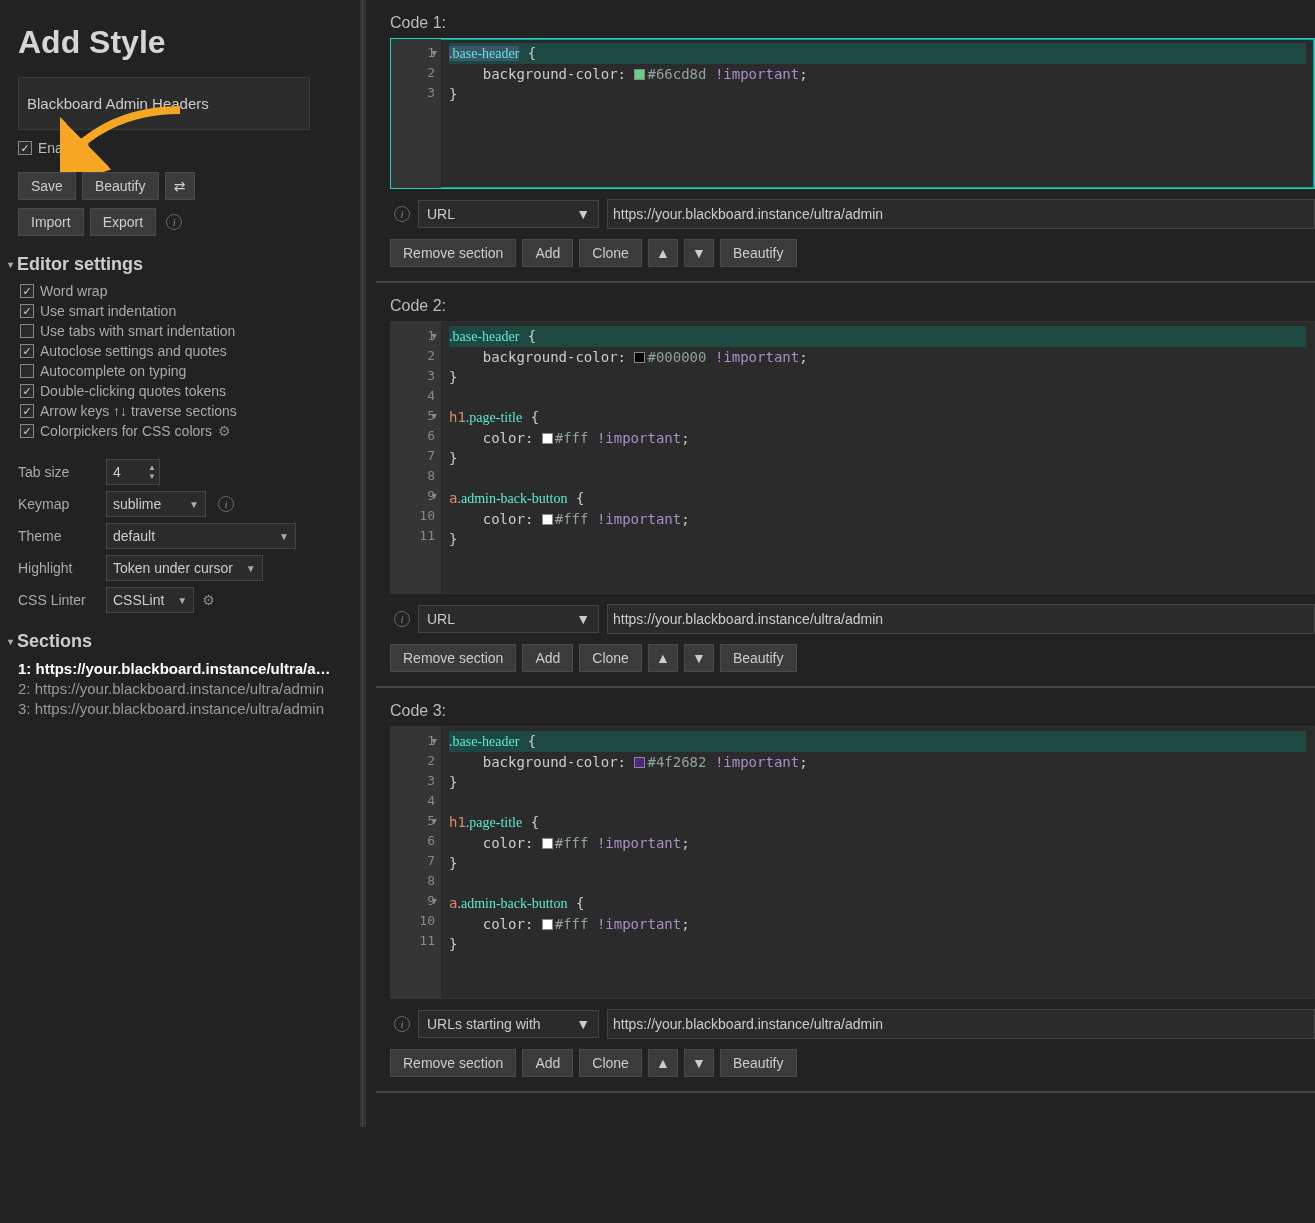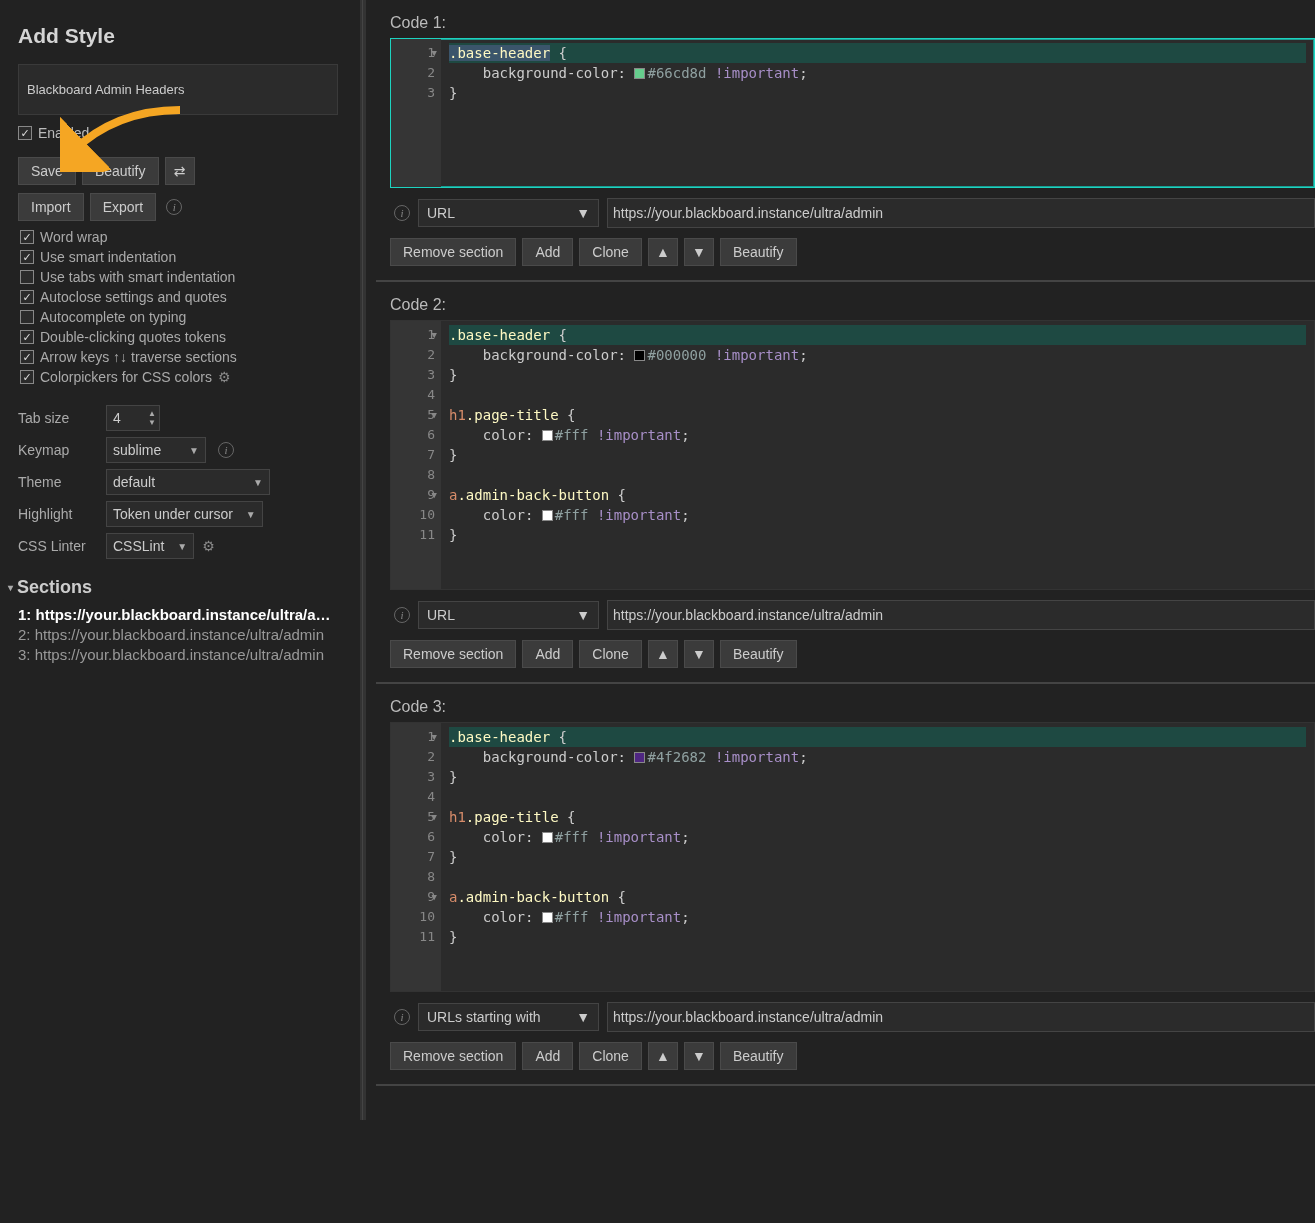--- a/index.html
+++ b/index.html
@@ -14,31 +14,31 @@
     overflow-x: hidden;
   }
   .root { display: flex; }
   .sidebar {
     width: 360px;
     padding: 16px 12px 12px 18px;
     flex-shrink: 0;
   }
   .sidebar h1 {
     color: #d5d5d5;
-    font-size: 21px;
+    font-size: 32px;
     margin: 8px 0 16px 0;
     font-weight: bold;
   }
   .style-name-input {
-    width: 320px;
+    width: 292px;
     background: #2b2b2b;
     border: 1px solid #3a3a3a;
     color: #ccc;
     padding: 17px 8px;
-    font-size: 13px;
+    font-size: 15px;
     margin-bottom: 6px;
   }
   .checkbox-row {
     display: flex;
     align-items: center;
     gap: 6px;
     margin: 4px 0;
   }
   .chk {
     width: 14px; height: 14px;
@@ -108,21 +108,21 @@
     line-height:20px; font-size:13px; min-width:50px;
   }
   .gline { position:relative; }
   .fold { position:absolute; right:-2px; font-size:9px; color:#888; }
   .code-body {
     padding:4px 8px; line-height:20px; flex:1; white-space:pre;
     overflow-x:auto;
   }
   .code-body .hl-line { background:#1e4942; display:inline-block; width:100%; }
   .c-punc { color:#ccc; }
-  .c-sel { color:#fef9c3; }
+  .c-sel { color:#5eead4;font-family:Liberation Serif, serif; }
   .c-tag { color:#d78c6a; }
   .c-prop { color:#ccc; }
   .c-color { color:#8fa0a0; }
   .c-imp { color:#a88fc8; }
   .c-swatch { display:inline-block; width:11px; height:11px; border:1px solid #888; vertical-align:middle; margin-right:2px; margin-bottom:2px; }
   .sel-highlight { background:#3b556b; }
   .applies-row { display:flex; align-items:center; gap:8px; margin-top:10px; }
   .applies-row .info { }
   .applies-select {
     background:#2b2b2b; border:1px solid #444; color:#ccc; padding:5px 8px; font-size:14px;
@@ -161,20 +161,23 @@
       <button class="tb">Save</button>
       <button class="tb">Beautify</button>
       <span class="icon-btn">⇄</span>
     </div>
     <div class="btn-row2">
       <button class="tb">Import</button>
       <button class="tb">Export</button>
       <span class="info">i</span>
     </div>
 
+    <div class="section-header">
+      <span>Editor settings</span>
+    </div>
     <div class="checklist" id="editor-options">
         <div class="checkbox-row">
           <span class="chk checked"></span>
     <span class="lbl">Word wrap</span>
     </div>
         <div class="checkbox-row">
           <span class="chk checked"></span>
     <span class="lbl">Use smart indentation</span>
     </div>
         <div class="checkbox-row">
@@ -218,21 +221,21 @@
     <div class="kv-row">
       <span class="label">Keymap</span>
       <span class="select">
         <span>sublime</span>
           <span class="caret">▼</span>
       </span>
       <span class="info">i</span>
     </div>
     <div class="kv-row">
       <span class="label">Theme</span>
-      <span class="select" style="width:164px">
+      <span class="select" style="width:190px">
         <span>default</span>
           <span class="caret">▼</span>
       </span>
     </div>
     <div class="kv-row">
       <span class="label">Highlight</span>
       <span class="select">
         <span>Token under cursor</span>
           <span class="caret">▼</span>
       </span>

